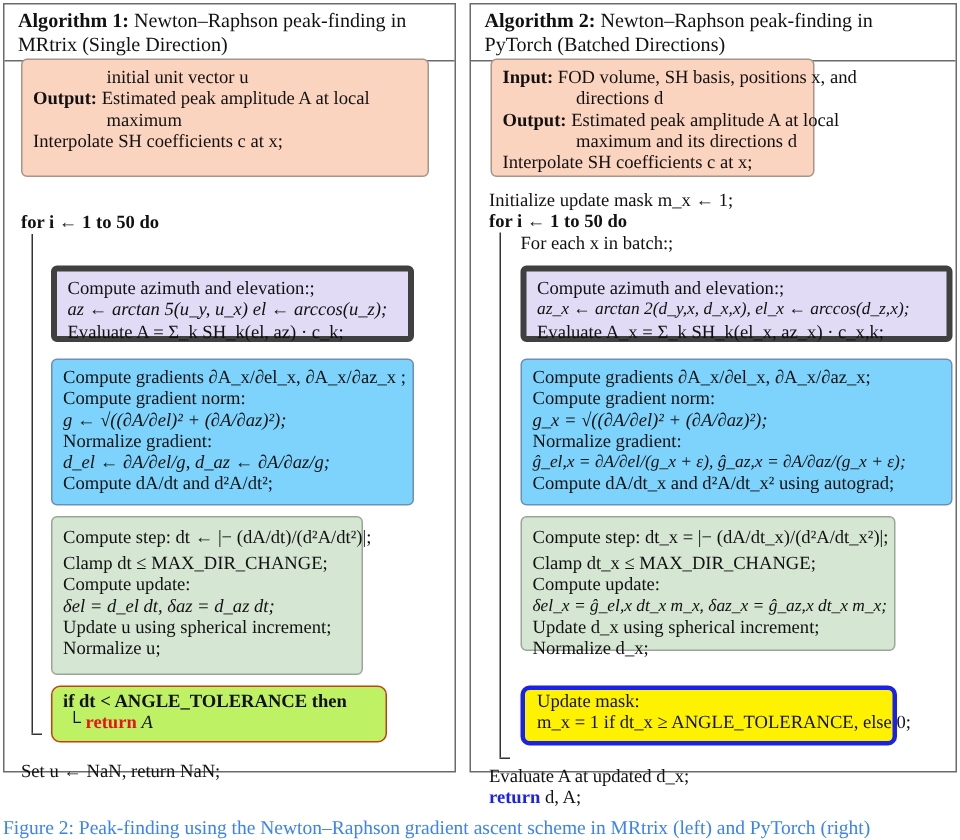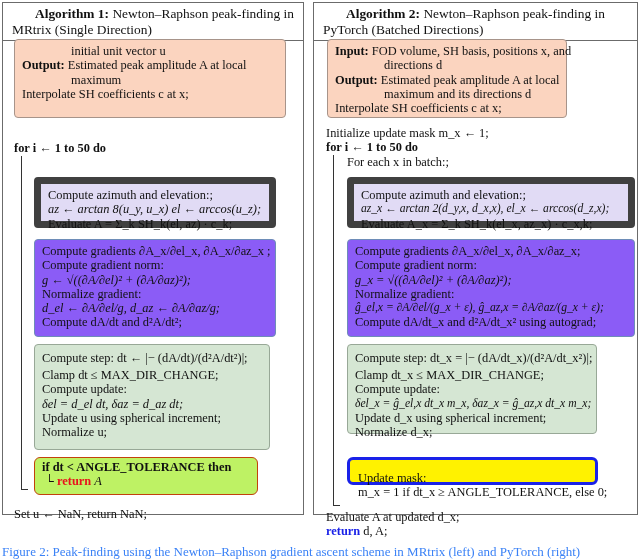--- a/index.html
+++ b/index.html
@@ -1,24 +1,24 @@
 <!DOCTYPE html>
 <html><head>
 <meta charset="utf-8">
 <style>
   * { box-sizing: border-box; margin: 0; padding: 0; }
   body { width: 640px; height: 560px; background: #ffffff; position: relative; overflow: hidden;
          font-family: "DejaVu Serif", "Liberation Serif", serif; color: #111; font-size: 11.2px; line-height: 14.2px; }
   .panel { position: absolute; top: 2px; border: 1px solid #6b6b6b; background: #fff; }
   .panel-head { border-bottom: 1px solid #6b6b6b; padding: 3px 7px 3px 9px; font-family: "Liberation Serif", serif; font-size: 13.4px; line-height: 15.5px; }
-  .panel-head b { font-weight: bold; margin-left: 23px; }
+  .panel-head b { font-weight: bold; }
   .box { position: absolute; border-radius: 4px; padding: 4px 7px; font-family: "Liberation Serif", serif; font-size: 12.4px; line-height: 14.3px; }
   .io { background: #fbd4bf; border: 1px solid #a7948a; }
-  .purple { background: #e1dbf5; border: 7px solid #404040; }
-  .blue { background: #8b5cf6; border: 1px solid #6e8db8; }
+  .purple { background: #e1dbf5; border: 4px solid #404040; }
+  .blue { background: #7dd3fc; border: 1px solid #6e8db8; }
   .green { background: #d5e6d3; border: 1px solid #98a897; }
   .yellow-red { background: #bef264; border: 1px solid #c2410c; border-radius: 6px; }
   .yellow-blue { background: #fff200; border: 3px solid #1a22e8; border-radius: 6px; }
   .line { position: absolute; font-family: "Liberation Serif", serif; font-size: 12.4px; line-height: 14.3px; white-space: nowrap; }
   .kw { font-weight: bold; }
   .red { color: #e8141b; }
   .bluetxt { color: #1a22e8; }
   .it { font-style: italic; }
   .vbar { position: absolute; width: 1px; background: #333; }
   .hbar { position: absolute; height: 1px; background: #333; }
@@ -42,34 +42,34 @@
   <span class="indent">maximum</span>
   <span class="row">Interpolate SH coefficients c at x;</span>
 </div>
 
 <div class="line kw" style="left:14px; top:141px;">for i ← 1 to 50 do</div>
 <div class="vbar" style="left:21px; top:156px; height:333px;"></div>
 <div class="hbar" style="left:21px; top:489px; width:7px;"></div>
 
 <div class="box purple" style="left:34px; top:177px; width:242px; height:51px;">
   <span class="row">Compute azimuth and elevation:;</span>
-  <span class="row it">az ← arctan 8(u_y, u_x)     el ← arccos(u_z);</span>
+  <span class="row it">az ← arctan 5(u_y, u_x)     el ← arccos(u_z);</span>
   <span class="row">Evaluate A = Σ_k SH_k(el, az) · c_k;</span>
 </div>
 
 <div class="box blue" style="left:34px; top:239px; width:242px; height:98px;">
   <span class="row">Compute gradients ∂A_x/∂el_x, ∂A_x/∂az_x ;</span>
   <span class="row">Compute gradient norm:</span>
   <span class="row it">g ← √((∂A/∂el)² + (∂A/∂az)²);</span>
   <span class="row">Normalize gradient:</span>
   <span class="row it">d_el ← ∂A/∂el/g,     d_az ← ∂A/∂az/g;</span>
   <span class="row">Compute dA/dt and d²A/dt²;</span>
 </div>
 
-<div class="box green" style="left:34px; top:344px; width:236px; height:106px;">
+<div class="box green" style="left:34px; top:344px; width:208px; height:106px;">
   <span class="row" style="line-height:19px;">Compute step: dt ← |− (dA/dt)/(d²A/dt²)|;</span>
   <span class="row">Clamp dt ≤ MAX_DIR_CHANGE;</span>
   <span class="row">Compute update:</span>
   <span class="row it">δel = d_el dt, δaz = d_az dt;</span>
   <span class="row">Update u using spherical increment;</span>
   <span class="row">Normalize u;</span>
 </div>
 
 <div class="box yellow-red" style="left:34px; top:457px; width:224px; height:38px; padding:2px 7px;">
   <span class="row kw">if dt &lt; ANGLE_TOLERANCE then</span>
@@ -78,21 +78,21 @@
 
 <div class="line" style="left:14px; top:507px;">Set u ← NaN, return NaN;</div>
 
 <div class="panel" style="left:313px; width:325px; height:513px;">
   <div class="panel-head">
     <b>Algorithm 2:</b>
     <span>Newton–Raphson peak-finding in PyTorch (Batched Directions)</span>
   </div>
 </div>
 
-<div class="box io" style="left:327px; top:39px; width:240px; height:79px;">
+<div class="box io" style="left:327px; top:39px; width:216px; height:79px;">
   <span class="row"><b>Input:</b> <span>FOD volume, SH basis, positions x, and</span></span>
   <span class="indent">directions d</span>
   <span class="row"><b>Output:</b> <span>Estimated peak amplitude A at local</span></span>
   <span class="indent">maximum and its directions d</span>
   <span class="row">Interpolate SH coefficients c at x;</span>
 </div>
 
 <div class="line" style="left:326px; top:126px;">Initialize update mask m_x ← 1;</div>
 <div class="line kw" style="left:326px; top:140px;">for i ← 1 to 50 do</div>
 <div class="vbar" style="left:333px; top:155px; height:350px;"></div>
@@ -116,21 +116,21 @@
 
 <div class="box green" style="left:347px; top:344px; width:250px; height:90px;">
   <span class="row" style="line-height:19px;">Compute step: dt_x = |− (dA/dt_x)/(d²A/dt_x²)|;</span>
   <span class="row">Clamp dt_x ≤ MAX_DIR_CHANGE;</span>
   <span class="row">Compute update:</span>
   <span class="row it" style="font-size:11.6px;">δel_x = ĝ_el,x dt_x m_x,    δaz_x = ĝ_az,x dt_x m_x;</span>
   <span class="row">Update d_x using spherical increment;</span>
   <span class="row">Normalize d_x;</span>
 </div>
 
-<div class="box yellow-blue" style="left:347px; top:457px; width:251px; height:24px; padding:11px 8px;">
+<div class="box yellow-blue" style="left:347px; top:457px; width:251px; height:40px; padding:0 8px;">
   <span class="row">Update mask:</span>
   <span class="row">m_x = 1 if dt_x ≥ ANGLE_TOLERANCE, else 0;</span>
 </div>
 
 <div class="line" style="left:326px; top:510px;">Evaluate A at updated d_x;</div>
 <div class="line" style="left:326px; top:524px;">
   <b class="bluetxt">return</b>
   <span>d, A;</span>
 </div>
 

